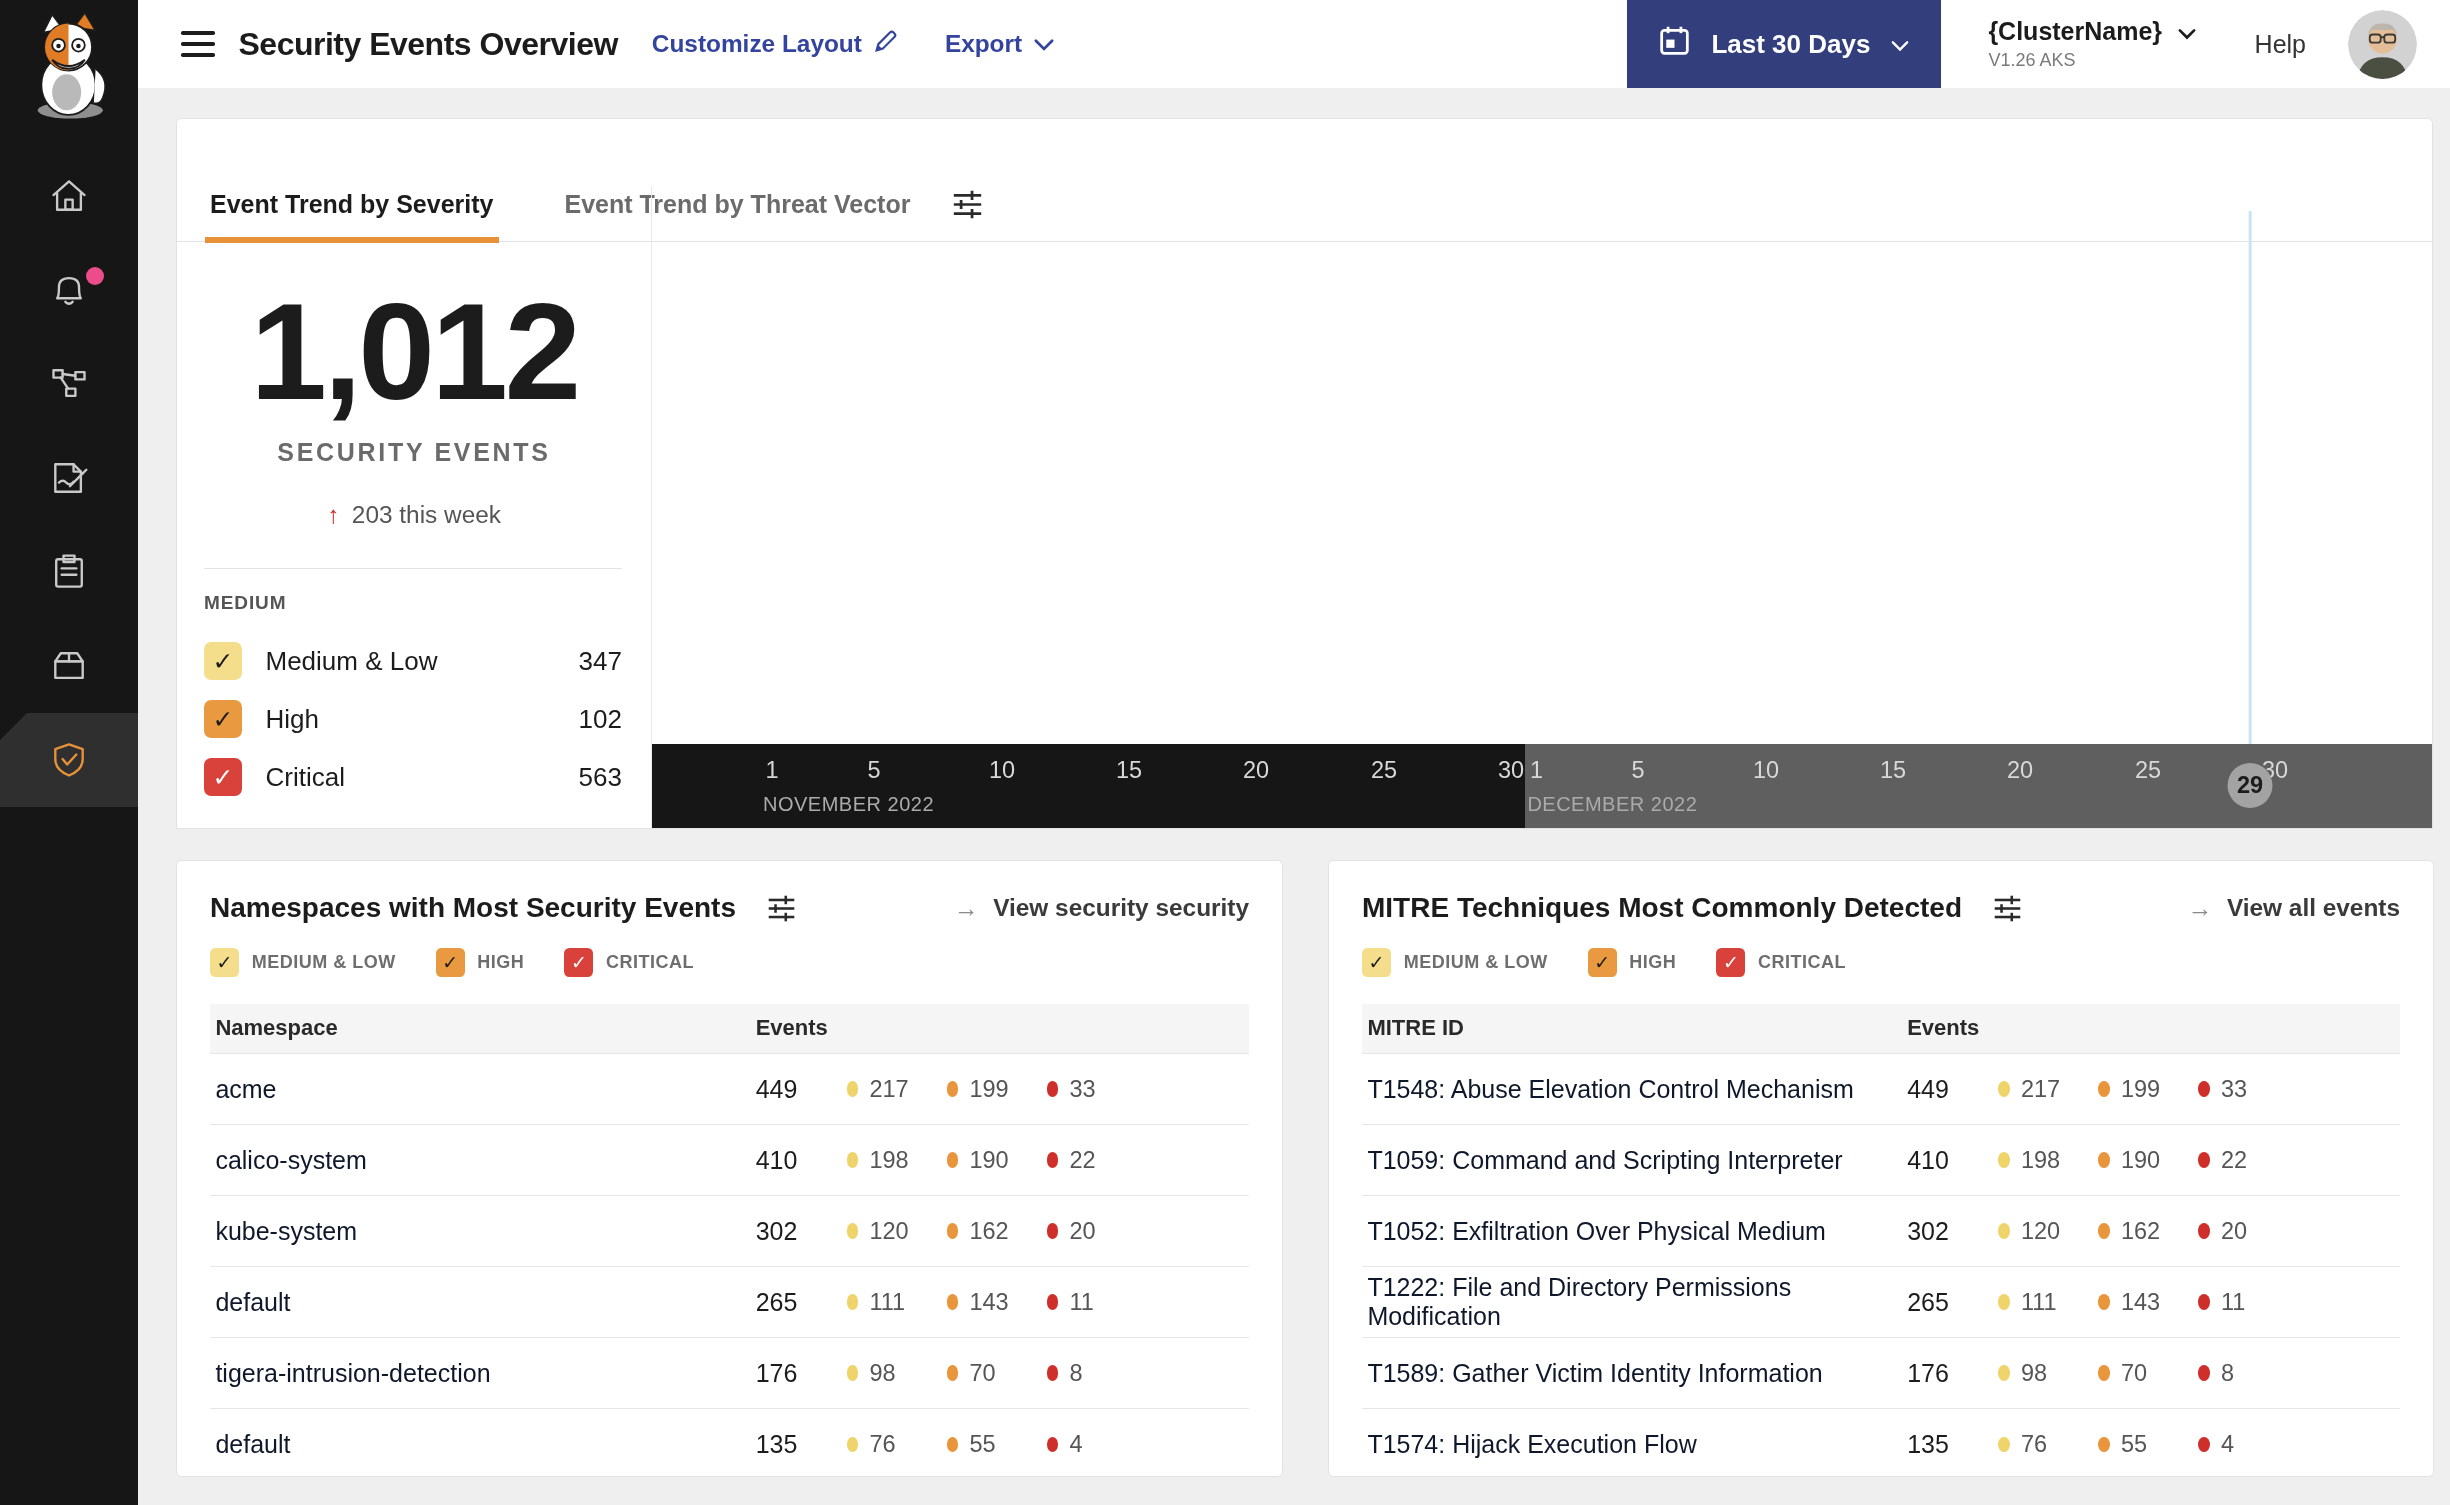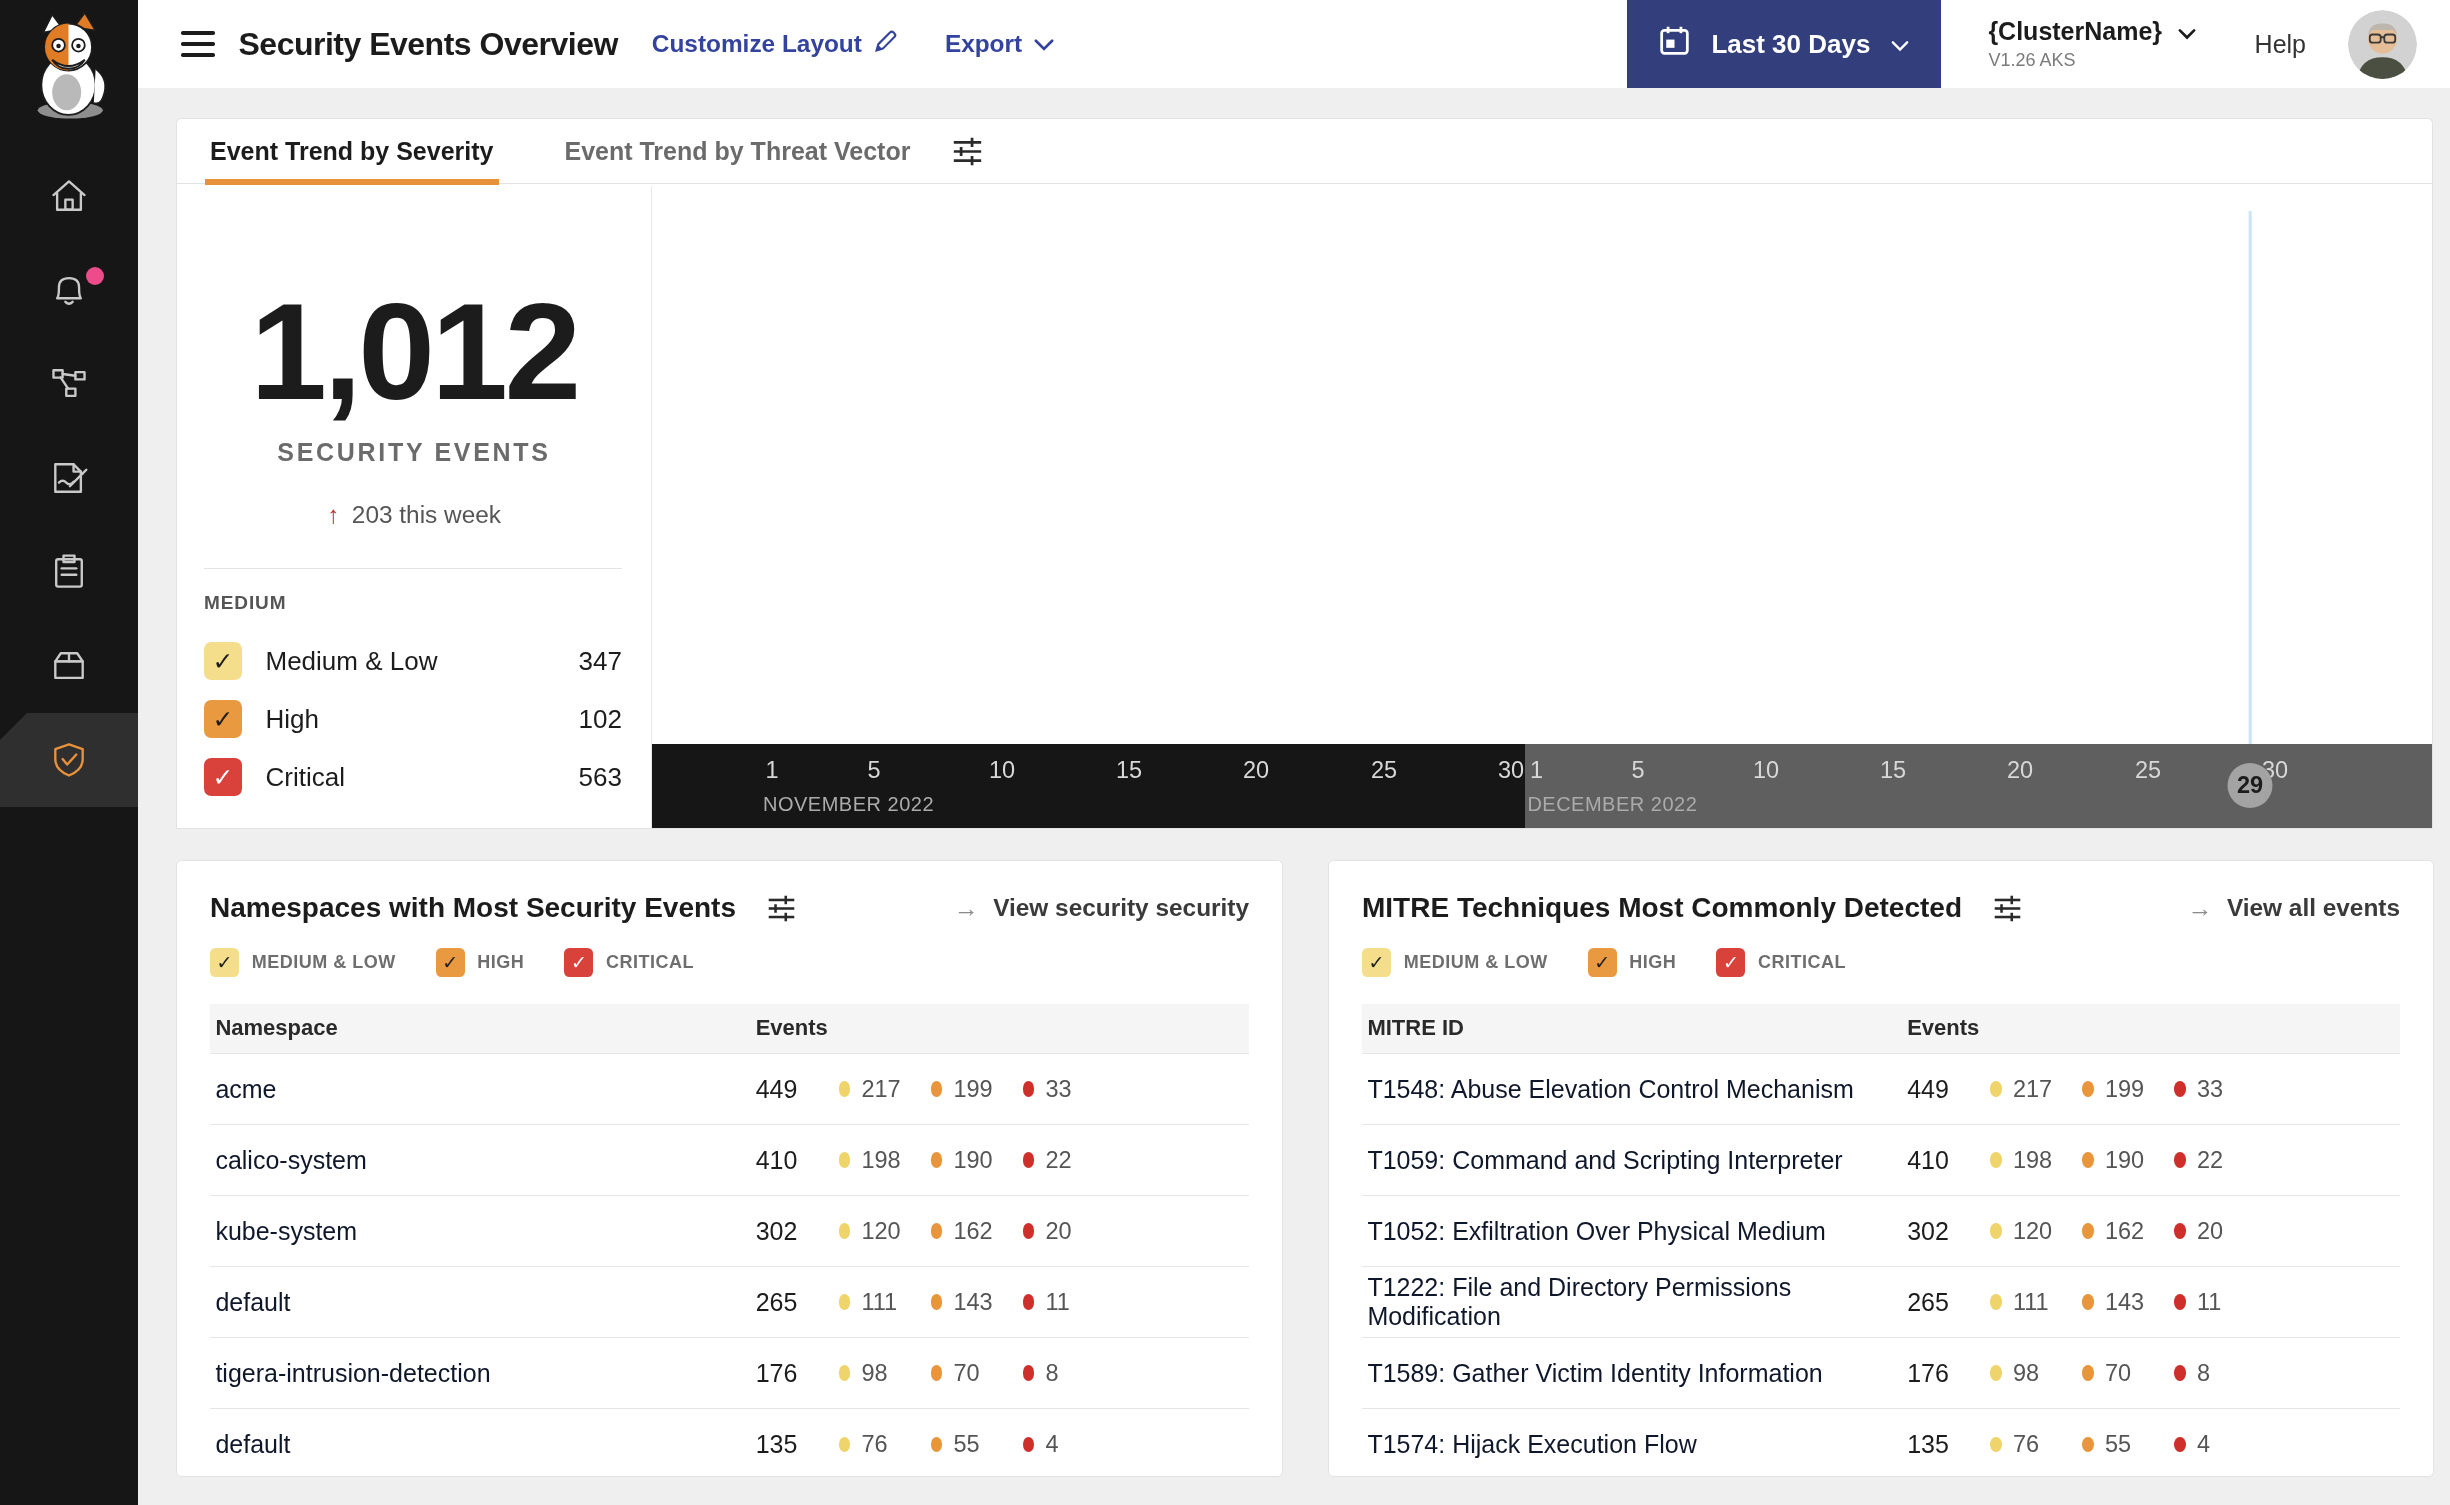--- a/index.html
+++ b/index.html
@@ -27,21 +27,21 @@
   .date-btn { height: 88px; min-width: 282px; display: flex; align-items: center; justify-content: center; gap: 20px; color: #FFF; font-size: 26px; font-weight: 600; cursor: pointer; padding: 0 31px; }
   .cluster { margin-left: 47px; cursor: pointer; }
   .cluster-top { display: flex; align-items: center; gap: 14.5px; font-size: 25px; font-weight: 600; color: #1C1C1C; }
   .cluster-sub { font-size: 18px; color: #7A7A7A; margin-top: 3.6px; }
   .help { margin-left: 58px; font-size: 25px; color: #333; cursor: pointer; }
   .avatar { margin-left: 42px; margin-right: 33px; width: 69px; height: 69px; border-radius: 50%; overflow: hidden; cursor: pointer; flex: none; }
 
   
   .card { position: absolute; background: #FFF; border: 0.9px solid #E2E2E2; border-radius: 5.4px; }
   .trend-card { left: 176px; top: 118px; width: 2257px; height: 711px; border-radius: 5.4px 5.4px 0 0; overflow: hidden; }
-  .tabs { height: 65px; border-bottom: 1.8px solid #E3E3E3; display: flex; align-items: center; }
+  .tabs { height: 75px; border-bottom: 1.8px solid #E3E3E3; display: flex; align-items: center; margin-top: 48px; }
   .tab { font-size: 25px; padding: 0 0 0 33px; height: 100%; display: flex; align-items: center; position: relative; cursor: pointer; }
   .tab .tab-inner { position: relative; height: 100%; display: flex; align-items: center; }
   .tab.active { font-weight: bold; color: #1C1C1C; }
   .tab.inactive { color: #6B6B6B; font-weight: 600; margin-left: 38px; }
   .tab.active .tab-inner:after { content: ""; position: absolute; left: -5.4px; right: -5.4px; bottom: -1.8px; height: 5.4px; background: var(--accent-orange); }
   .tabs .sliders { margin-left: 42px; cursor: pointer; }
 
   .trend-body { position: absolute; top: 67px; left: 0; right: 0; bottom: 0; display: flex; }
   .stat-panel { width: 475px; border-right: 1.8px solid #E8E8E8; position: relative; flex: none; }
   .big-number { text-align: center; margin-top: 86px; font-size: 138px; font-weight: 800; letter-spacing: -3.6px; color: #1C1C1C; }
@@ -78,21 +78,21 @@
   .list-head .sliders { margin-left: 31px; cursor: pointer; }
   .list-link { margin-left: auto; font-size: 24.4px; font-weight: 600; color: #3A3A3A; display: flex; align-items: center; gap: 14.5px; cursor: pointer; }
   .list-link .arrow { color: #8A8A8A; font-size: 25px; }
   .chip-row { display: flex; align-items: center; gap: 40px; margin-top: 23.5px; }
   .chip { display: flex; align-items: center; gap: 12.7px; cursor: pointer; }
   .chip-label { font-size: 18px; font-weight: bold; letter-spacing: 0.5px; color: #6E6E6E; }
   table.events { width: 100%; border-collapse: collapse; margin-top: 27px; }
   table.events th { background: #F5F5F5; text-align: left; font-size: 22px; color: #2A2A2A; font-weight: bold; height: 50px; padding: 0 5.4px; }
   table.events td { border-top: 1.8px solid #E6E6E6; height: 71px; padding: 0 5.4px; font-size: 25px; }
   td.name a { color: #0f172a; text-decoration: none; cursor: pointer; }
-  .ev-cells { display: flex; align-items: center; gap: 0; }
+  .ev-cells { display: flex; align-items: center; gap: 8px; }
   .ev-total { width: 83px; color: #1C1C1C; }
   .ev-group { width: 92px; display: flex; align-items: center; gap: 11px; font-size: 23.5px; color: #555; }
   .dot { width: 11.8px; height: 15.4px; border-radius: 50%; flex: none; }
 
   .sliders svg { display: block; }
 </style>
 </head>
 <body>
 
 <div class="sidebar">

